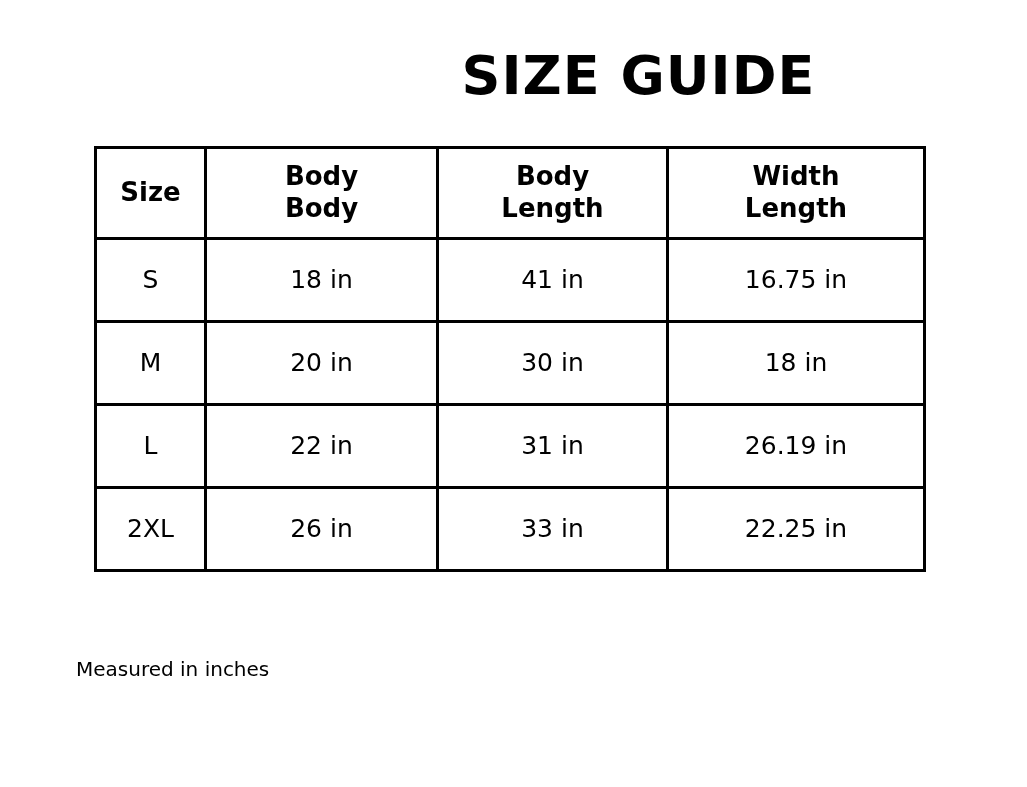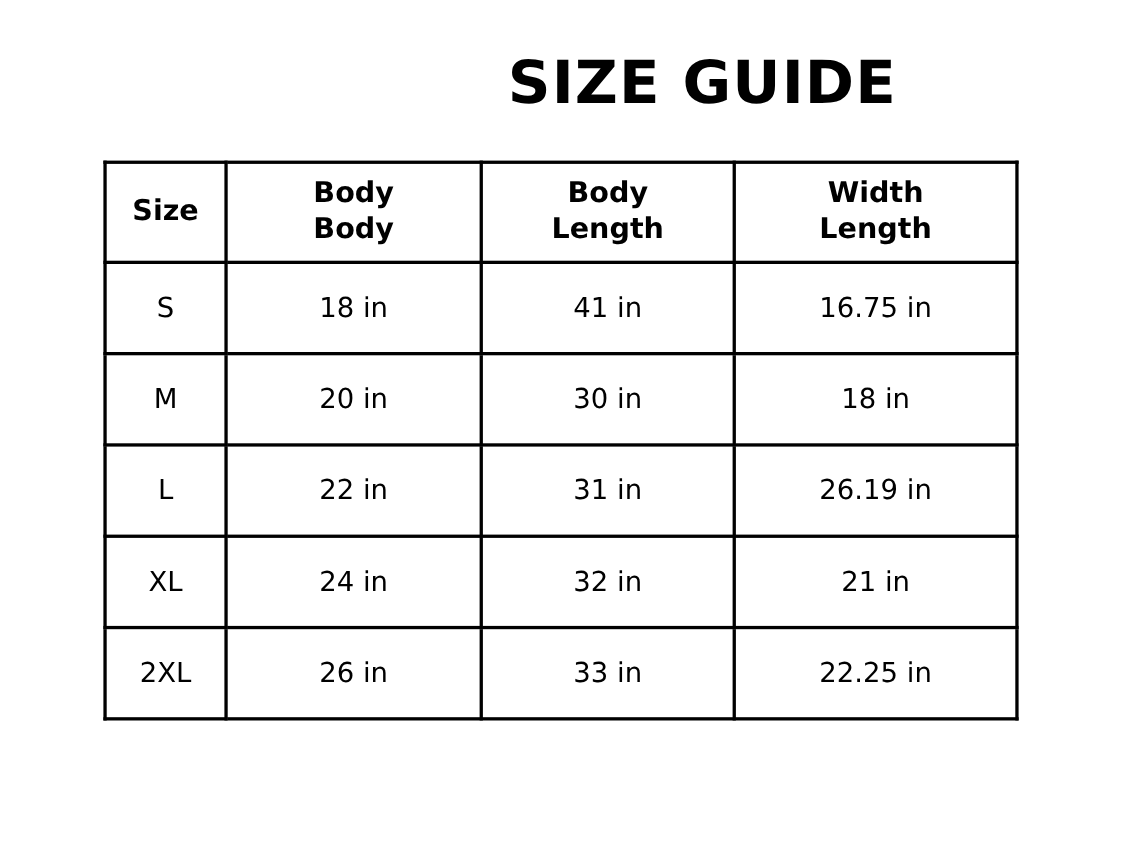--- a/index.html
+++ b/index.html
@@ -126,29 +126,24 @@
           <td>30 in</td>
           <td>18 in</td>
         </tr>
         <tr>
           <td>L</td>
           <td>22 in</td>
           <td>31 in</td>
           <td>26.19 in</td>
         </tr>
         <tr>
-          <td>XL</td>
-          <td>24 in</td>
-          <td>32 in</td>
-          <td>21 in</td>
-        </tr>
-        <tr>
           <td>2XL</td>
           <td>26 in</td>
           <td>33 in</td>
           <td>22.25 in</td>
         </tr>
       </tbody>
     </table>
   </div>
 
+  <div class="footnote">Measured in inches</div>
 
 </div>
 
 </body></html>

